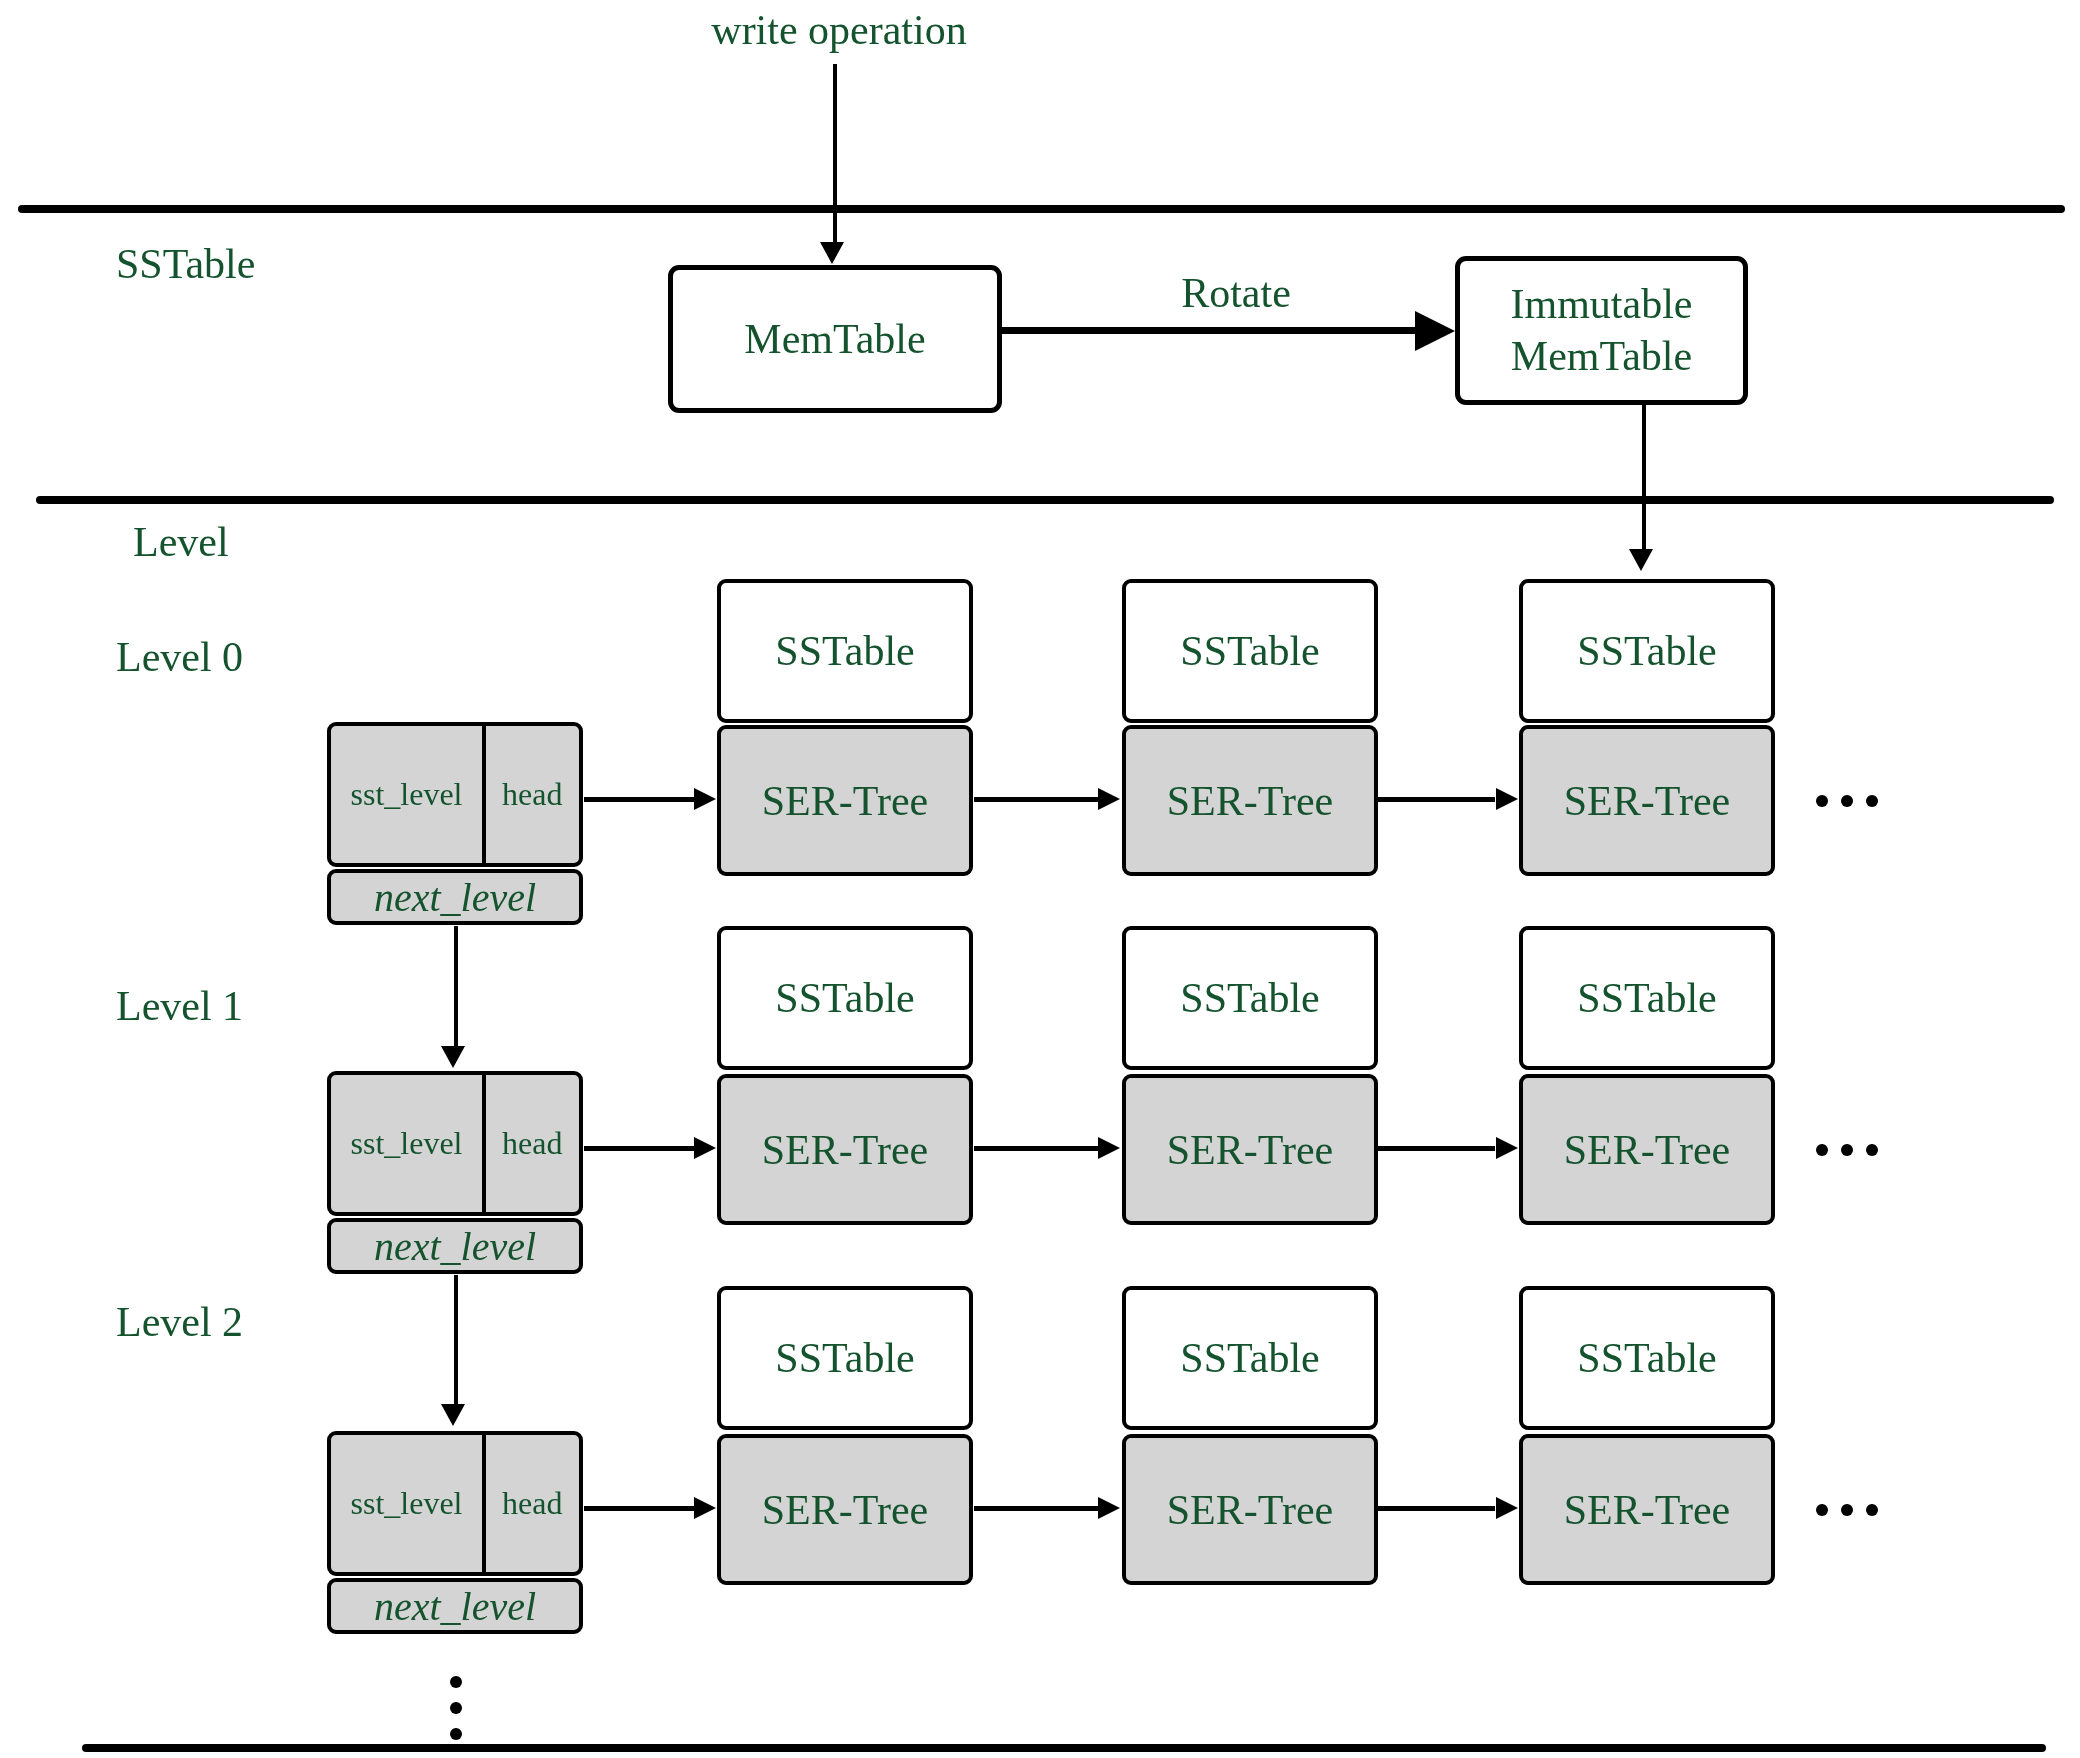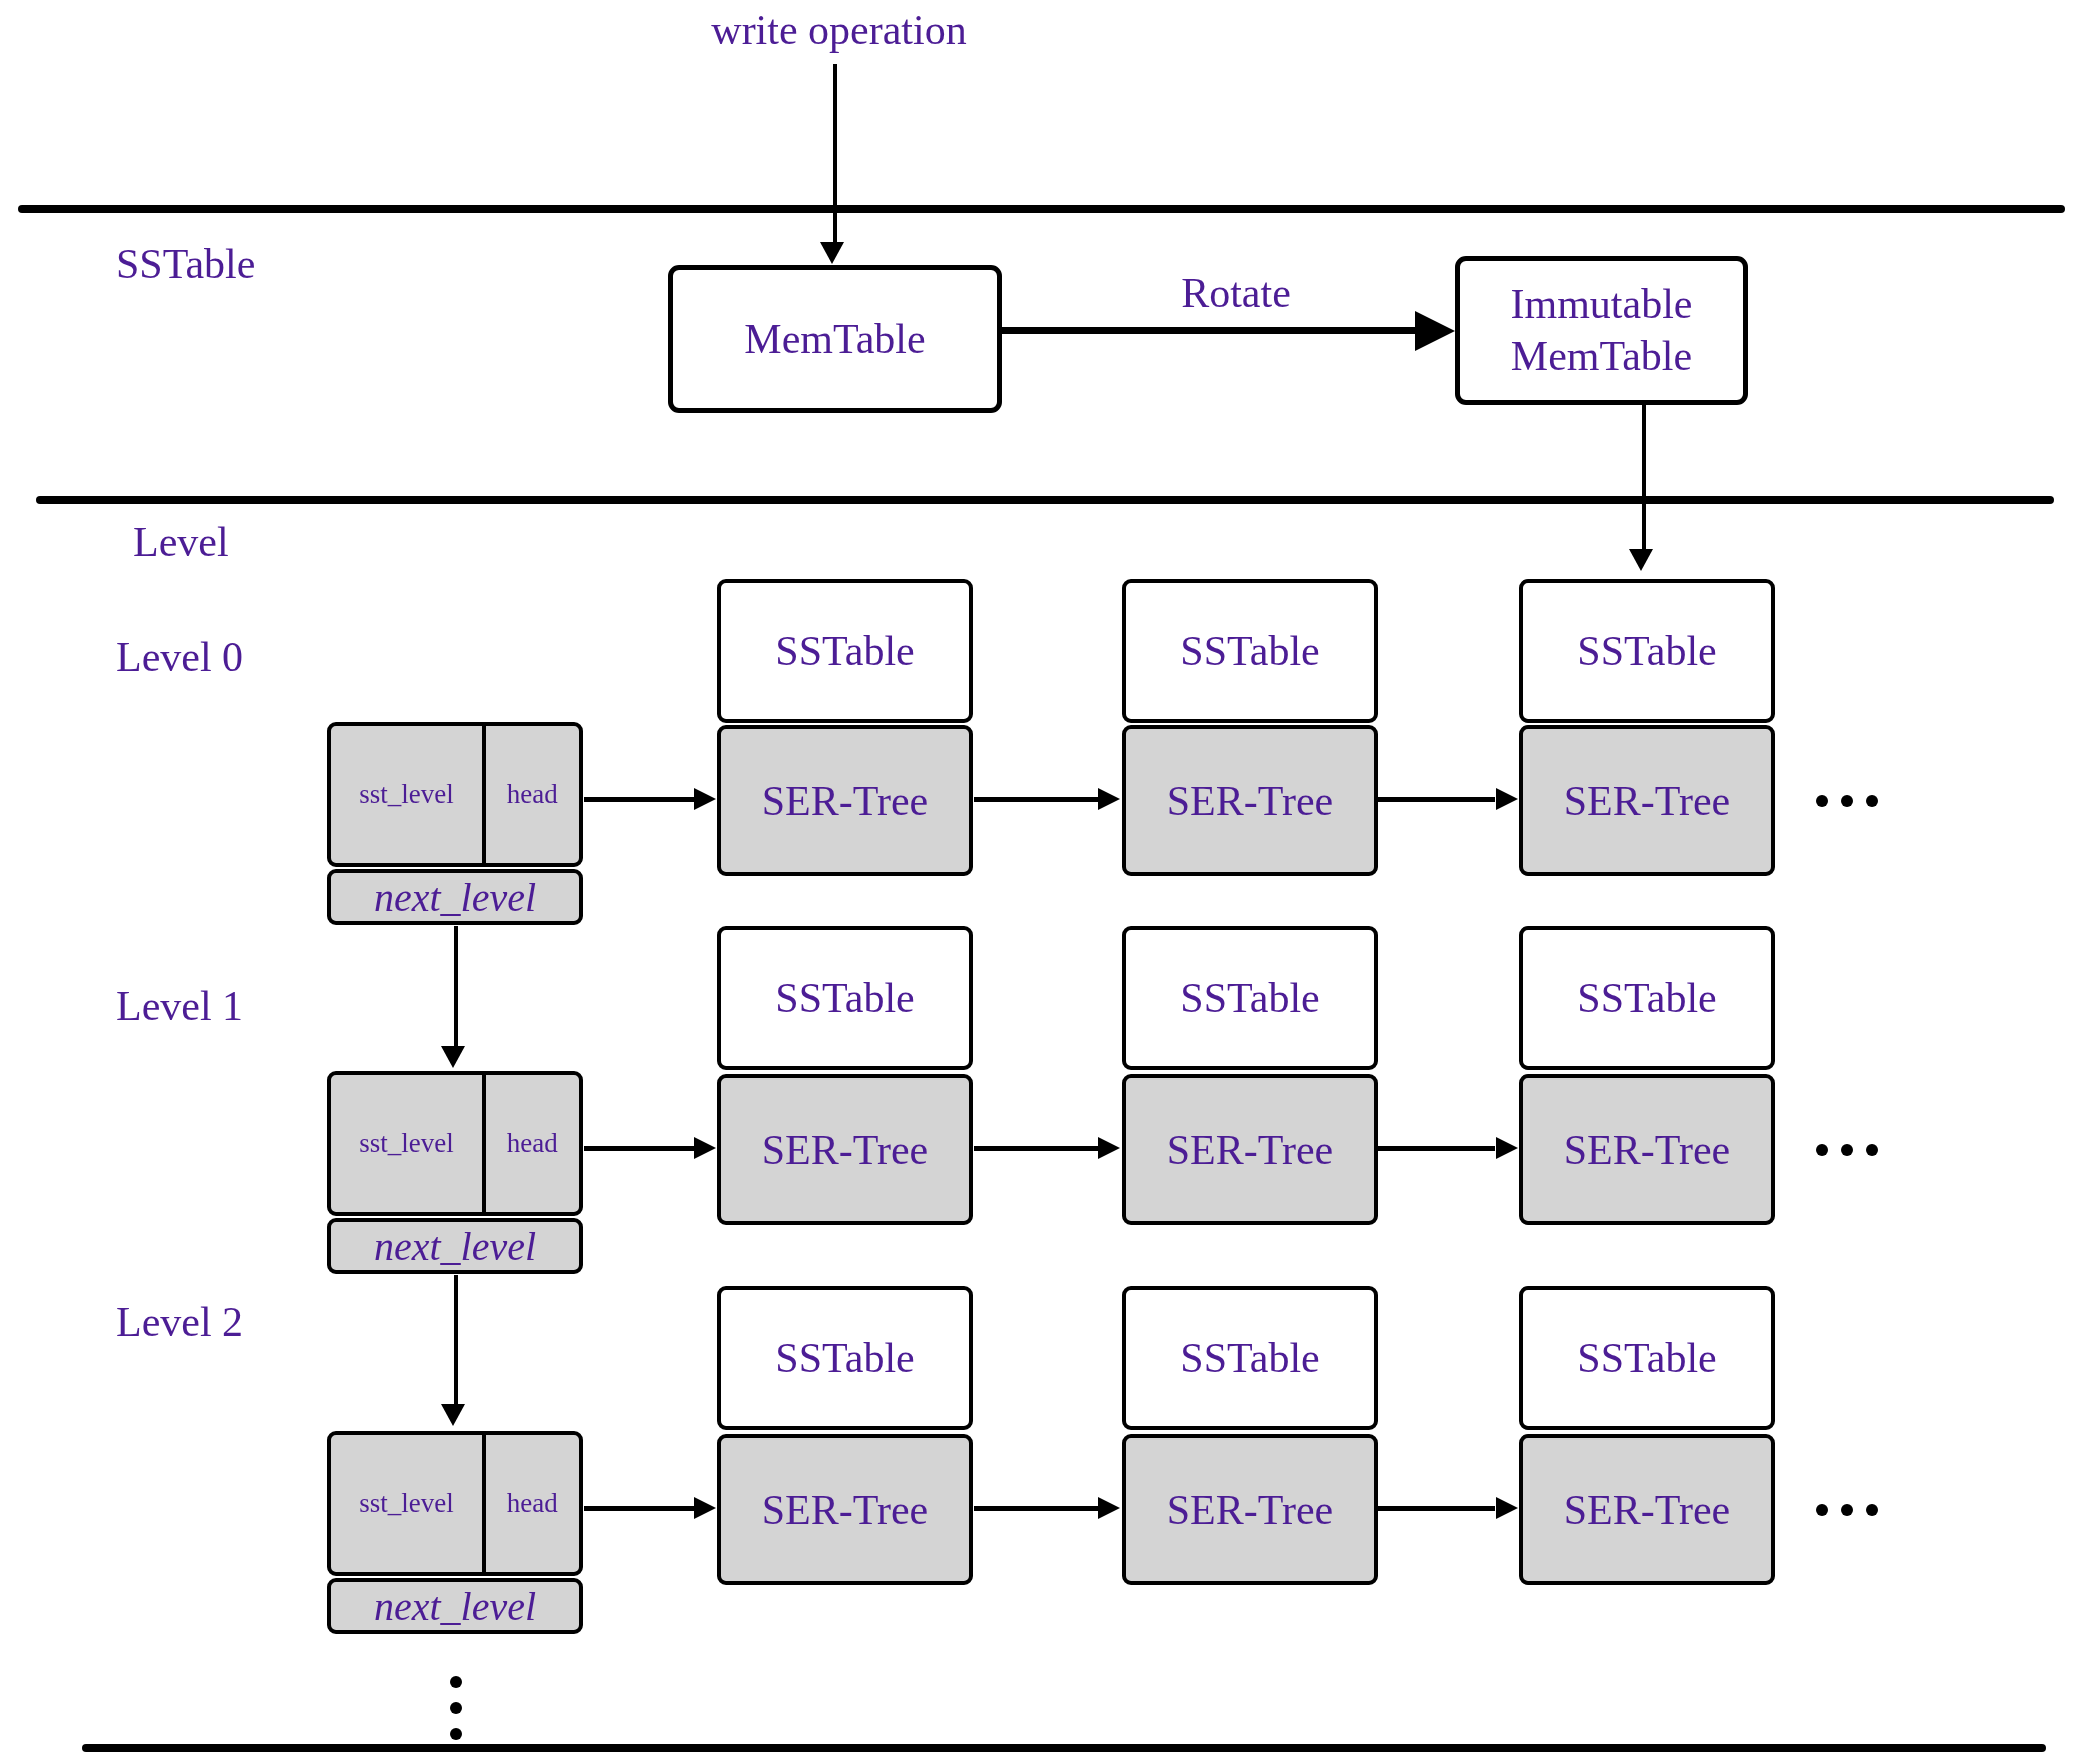--- a/index.html
+++ b/index.html
@@ -1,18 +1,18 @@
 <!DOCTYPE html>
 <html style="--gray-fill: #d4d4d4; --white-fill: #ffffff; --stroke: #000000;font-size:14.5px"><head>
 <meta charset="utf-8">
 <style>
   html,body { margin:0; padding:0; background:#ffffff; }
   .canvas {
     position:relative; width:2080px; height:1758px; background:#fff;
-    font-family:"Liberation Serif","DejaVu Serif",serif; color:#4c1d95;
+    font-family:"Liberation Serif","DejaVu Serif",serif; color:#14532d;
     overflow:hidden;
   }
   .lbl { position:absolute; font-size:42px; line-height:1.15; white-space:nowrap; }
   .lbl.center { text-align:center; white-space:normal; }
   .box {
     position:absolute; box-sizing:border-box;
     border:5.5px solid var(--stroke,#000); border-radius:11px;
     background:var(--white-fill,#fff);
     display:flex; align-items:center; justify-content:center;
     font-size:42px; text-align:center;
@@ -23,21 +23,21 @@
   .hline.rule { height:8.2px; border-radius:4.5px; }
   .ah-d { position:absolute; width:0; height:0;
     border-left:12.7px solid transparent; border-right:12.7px solid transparent;
     border-top:22px solid var(--stroke,#000); }
   .ah-r { position:absolute; width:0; height:0;
     border-top:11.8px solid transparent; border-bottom:11.8px solid transparent;
     border-left:22px solid var(--stroke,#000); }
   .ah-r.big { border-top-width:20px; border-bottom-width:20px; border-left-width:40px; }
   .ptr-box { padding:0; }
   .ptr-inner { display:flex; width:100%; height:100%; align-items:stretch; }
-  .ptr-cell { display:flex; align-items:center; justify-content:center; font-size:27px; }
+  .ptr-cell { display:flex; align-items:center; justify-content:center; font-size:32px; }
   .ptr-cell.l { flex:0 0 151px; }
   .ptr-cell.r { flex:1 1 auto; }
   .ptr-divider { flex:0 0 3.6px; background:var(--stroke,#000); }
   .next-box { font-size:40px;font-style:italic; }
   .dot { position:absolute; width:11.8px; height:11.8px; border-radius:50%;
     background:var(--stroke,#000); }
   .two-line span { display:block; line-height:1.22; }
 </style>
 </head>
 <body>

